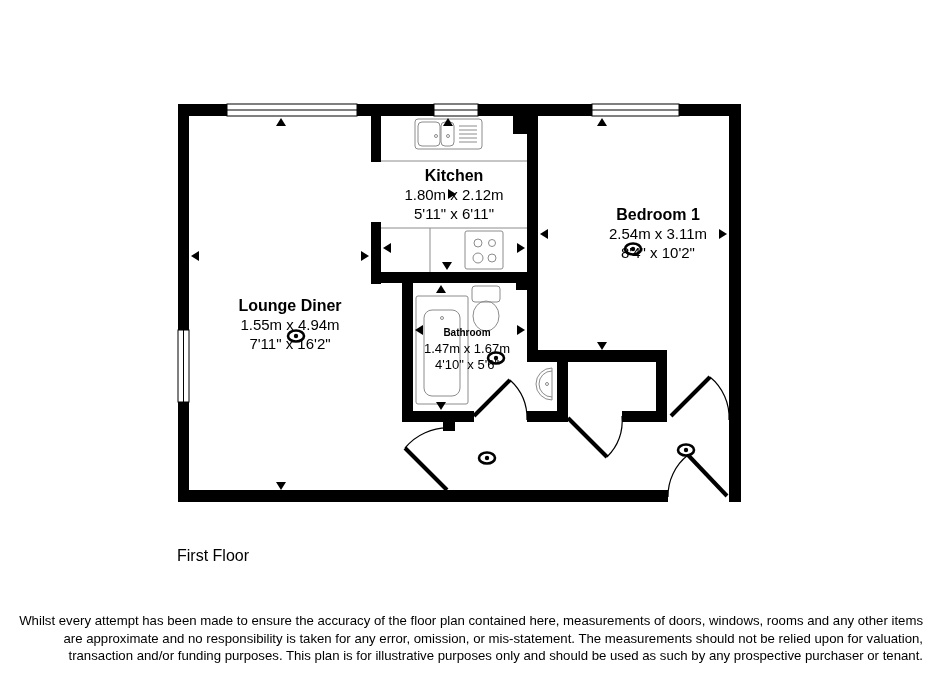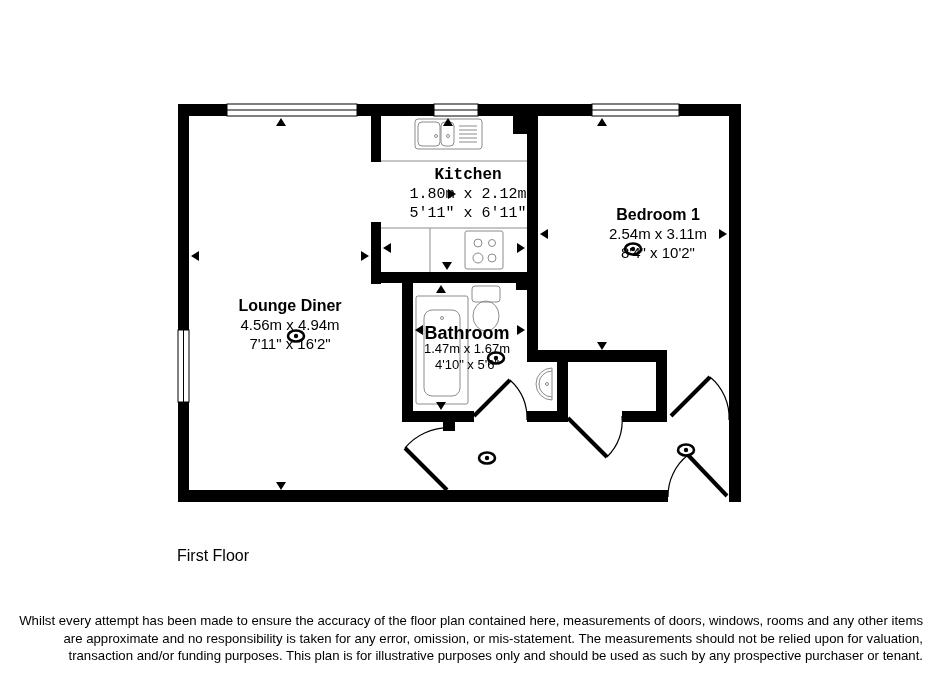--- a/index.html
+++ b/index.html
@@ -3,21 +3,21 @@
 <meta charset="utf-8">
 <style>
   html, body { margin: 0; padding: 0; background: #ffffff; }
   body { width: 927px; height: 694px; position: relative; overflow: hidden; font-family: "Liberation Sans", sans-serif; color: #000; }
   .area-title { position: absolute; left: 0; width: 927px; top: 9px; text-align: center; font-weight: bold; font-size: 14px; line-height: 17px; }
   .plan { position: absolute; left: 0; top: 0; }
   .room-label { position: absolute; text-align: center; line-height: 19px; font-size: 15px; white-space: nowrap; transform: translateX(-50%); }
   .room-label .name { font-weight: bold; font-size: 16px; display: block; }
   .room-label .dim { display: block; }
   .room-label.small { font-size: 13px; line-height: 16px; }
-  .room-label.small .name { font-size: 18px; }
+  .room-label.small .name { font-size: 10px; }
   .floor-label { position: absolute; left: 177px; top: 547px; font-size: 16px; }
   .disclaimer { position: absolute; left: 4px; right: 4px; top: 612px; text-align: right; font-size: 13.2px; line-height: 17.5px; }
 </style>
 </head>
 <body>
 
 <div class="area-title">
 </div>
 
 <svg class="plan" width="927" height="694" viewBox="0 0 927 694" xmlns="http://www.w3.org/2000/svg">
@@ -163,25 +163,25 @@
     <use href="#eye" x="296" y="336"></use>
     <use href="#eye" x="633" y="249"></use>
     <use href="#eye" x="496" y="358"></use>
     <use href="#eye" x="487" y="458"></use>
     <use href="#eye" x="686" y="450"></use>
   </g>
 </svg>
 
 <div class="room-label" style="left:290px; top:296px;">
   <span class="name">Lounge Diner</span>
-  <span class="dim">4.56m x 4.94m</span>
+  <span class="dim">1.55m x 4.94m</span>
   <span class="dim">7'11" x 16'2"</span>
 </div>
 
-<div class="room-label" style="left:468px; top:166px;font-family:Liberation Mono, monospace;">
+<div class="room-label" style="left:454px; top:166px;">
   <span class="name">Kitchen</span>
   <span class="dim">1.80m x 2.12m</span>
   <span class="dim">5'11" x 6'11"</span>
 </div>
 
 <div class="room-label" style="left:633px; top:205px;margin-left:25px;">
   <span class="name">Bedroom 1</span>
   <span class="dim">2.54m x 3.11m</span>
   <span class="dim">8'4" x 10'2"</span>
 </div>

